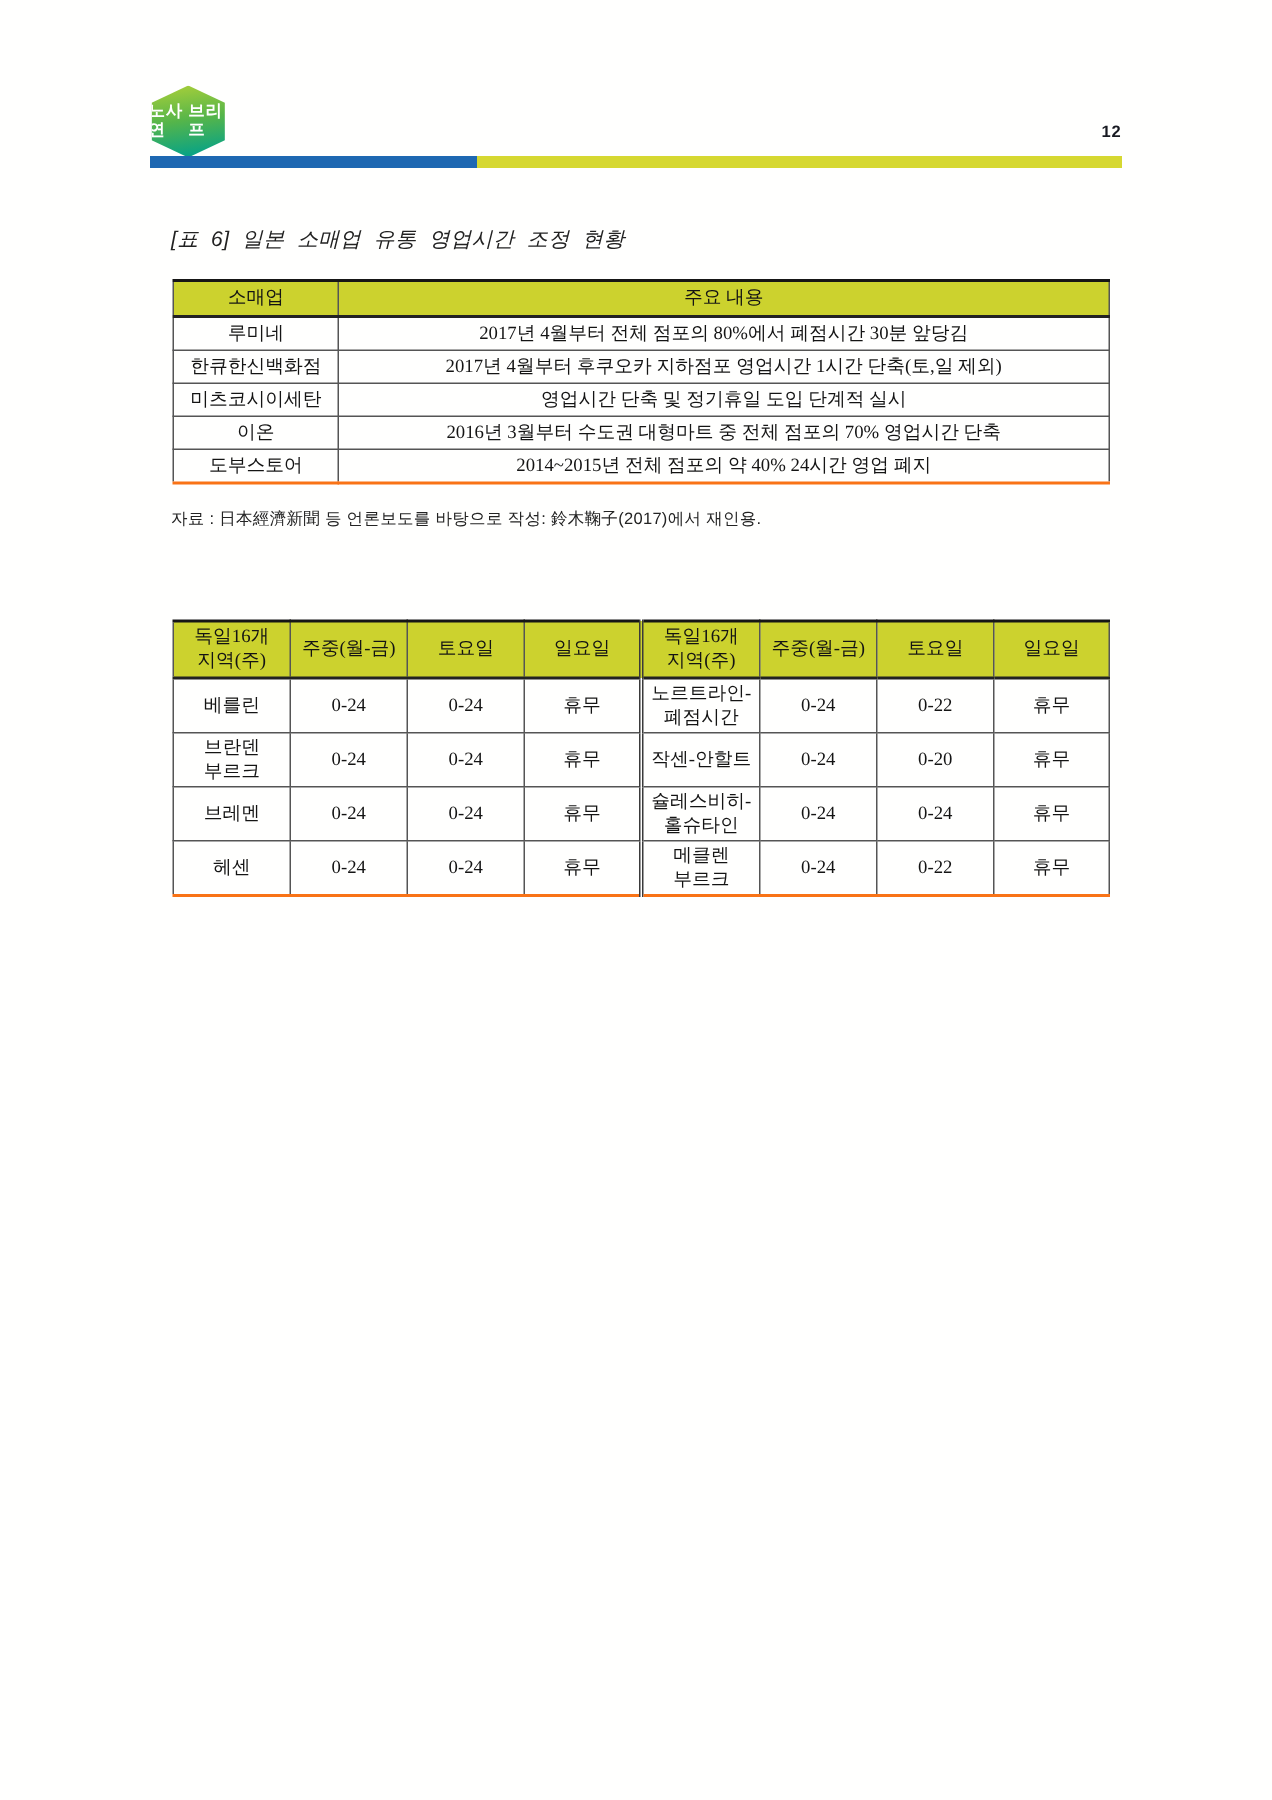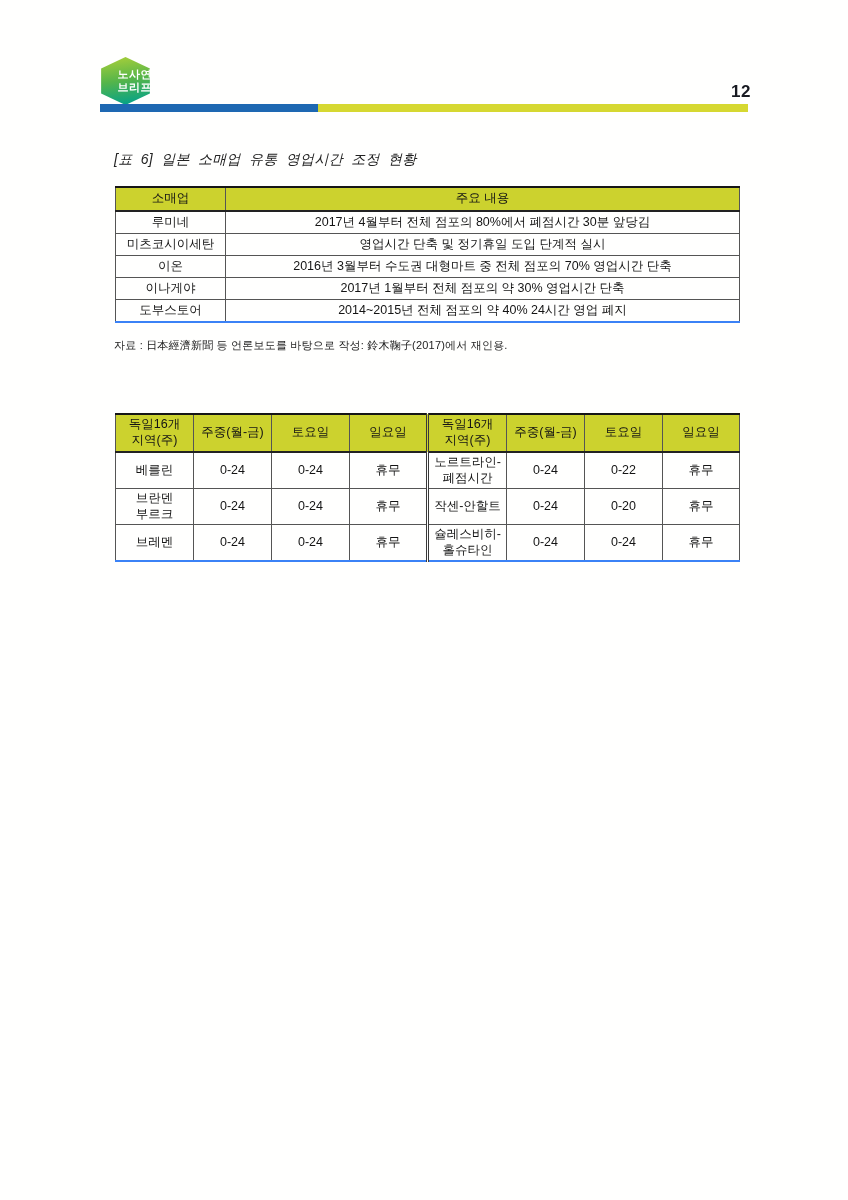--- a/index.html
+++ b/index.html
@@ -8,28 +8,28 @@
     background:#fffffe; overflow:hidden;
     font-family:"Liberation Sans","DejaVu Sans",sans-serif;
     color:#1a1a1a;
   }
 
   
   .logo {
     position:absolute; left:99px; top:57px; width:53px; height:48px;
     clip-path:polygon(50% 0%, 96% 24%, 96% 76%, 50% 100%, 4% 76%, 4% 24%);
     background:linear-gradient(172deg,#a6ce3a 4%,#55b54a 48%,#00a18c 96%);
-    display:flex; flex-direction:column; align-items:flex-end; justify-content:center;
+    display:flex; flex-direction:row; align-items:center; justify-content:center;
   }
   .logo span{
     color:#ffffff; font-size:11px; font-weight:bold; line-height:1.2; letter-spacing:.5px;
   }
   .page-number{
     position:absolute; top:82px; left:730px; width:22px; text-align:center;
-    font-size:17px; font-weight:bold; color:#181a22; letter-spacing:.5px;
+    font-size:11px; font-weight:bold; color:#181a22; letter-spacing:.5px;
   }
   .topbar{ position:absolute; left:100px; top:104px; width:648px; height:8px; display:flex; }
   .topbar .seg-blue{ width:218px; height:100%; background:#1e68b2; }
   .topbar .seg-yellow{ flex:1; height:100%; background:#d6d831; }
 
   
   .tbl-title{
     position:absolute; left:114px; font-size:14px; color:#222222;
     letter-spacing:.3px; word-spacing:4px; white-space:nowrap;
   }
@@ -43,21 +43,21 @@
   
   table{
     position:absolute; left:115px; border-collapse:collapse; table-layout:fixed;
     width:625px; font-size:12.5px; color:#141414;
   }
   th,td{
     border:1px solid #555; text-align:center; vertical-align:middle;
     padding:1px 2px; font-weight:normal; white-space:pre-line; line-height:1.25;
   }
   thead th{ background:#ccd22e; border-bottom:2px solid #222; }
-  table{ border-top:2px solid #161616; border-bottom:2px solid #3b82f6; }
+  table{ border-top:2px solid #161616; border-bottom:2px solid #f97316;font-family:Liberation Serif, serif; }
 
   
   #t6{ top:186px; }
   #t6 thead th{ height:20px; }
   #t6 tbody td{ height:19px; }
 
   
   #t7{ top:413px; }
   #t7 thead th{ height:34px; }
   #t7 tr.r-tall td{ height:33px; }
@@ -90,30 +90,30 @@
         <th>소매업</th>
         <th>주요 내용</th>
       </tr>
     </thead>
     <tbody>
       <tr>
         <td>루미네</td>
         <td>2017년 4월부터 전체 점포의 80%에서 폐점시간 30분 앞당김</td>
       </tr>
       <tr>
+        <td>한큐한신백화점</td>
+        <td>2017년 4월부터 후쿠오카 지하점포 영업시간 1시간 단축(토,일 제외)</td>
+      </tr>
+      <tr>
         <td>미츠코시이세탄</td>
         <td>영업시간 단축 및 정기휴일 도입 단계적 실시</td>
       </tr>
       <tr>
         <td>이온</td>
         <td>2016년 3월부터 수도권 대형마트 중 전체 점포의 70% 영업시간 단축</td>
-      </tr>
-      <tr>
-        <td>이나게야</td>
-        <td>2017년 1월부터 전체 점포의 약 30% 영업시간 단축</td>
       </tr>
       <tr>
         <td>도부스토어</td>
         <td>2014~2015년 전체 점포의 약 40% 24시간 영업 폐지</td>
       </tr>
     </tbody>
   </table>
   <div class="source-note">자료 : 日本經濟新聞 등 언론보도를 바탕으로 작성: 鈴木鞠子(2017)에서 재인용.</div>
 
   <table id="t7">
@@ -168,16 +168,27 @@
         <td>브레멘</td>
         <td>0-24</td>
         <td>0-24</td>
         <td>휴무</td>
         <td class="g2">슐레스비히-
 홀슈타인</td>
         <td>0-24</td>
         <td>0-24</td>
         <td>휴무</td>
       </tr>
+      <tr class="r-tall">
+        <td>헤센</td>
+        <td>0-24</td>
+        <td>0-24</td>
+        <td>휴무</td>
+        <td class="g2">메클렌
+부르크</td>
+        <td>0-24</td>
+        <td>0-22</td>
+        <td>휴무</td>
+      </tr>
     </tbody>
   </table>
 
 </div>
 
 </body></html>

